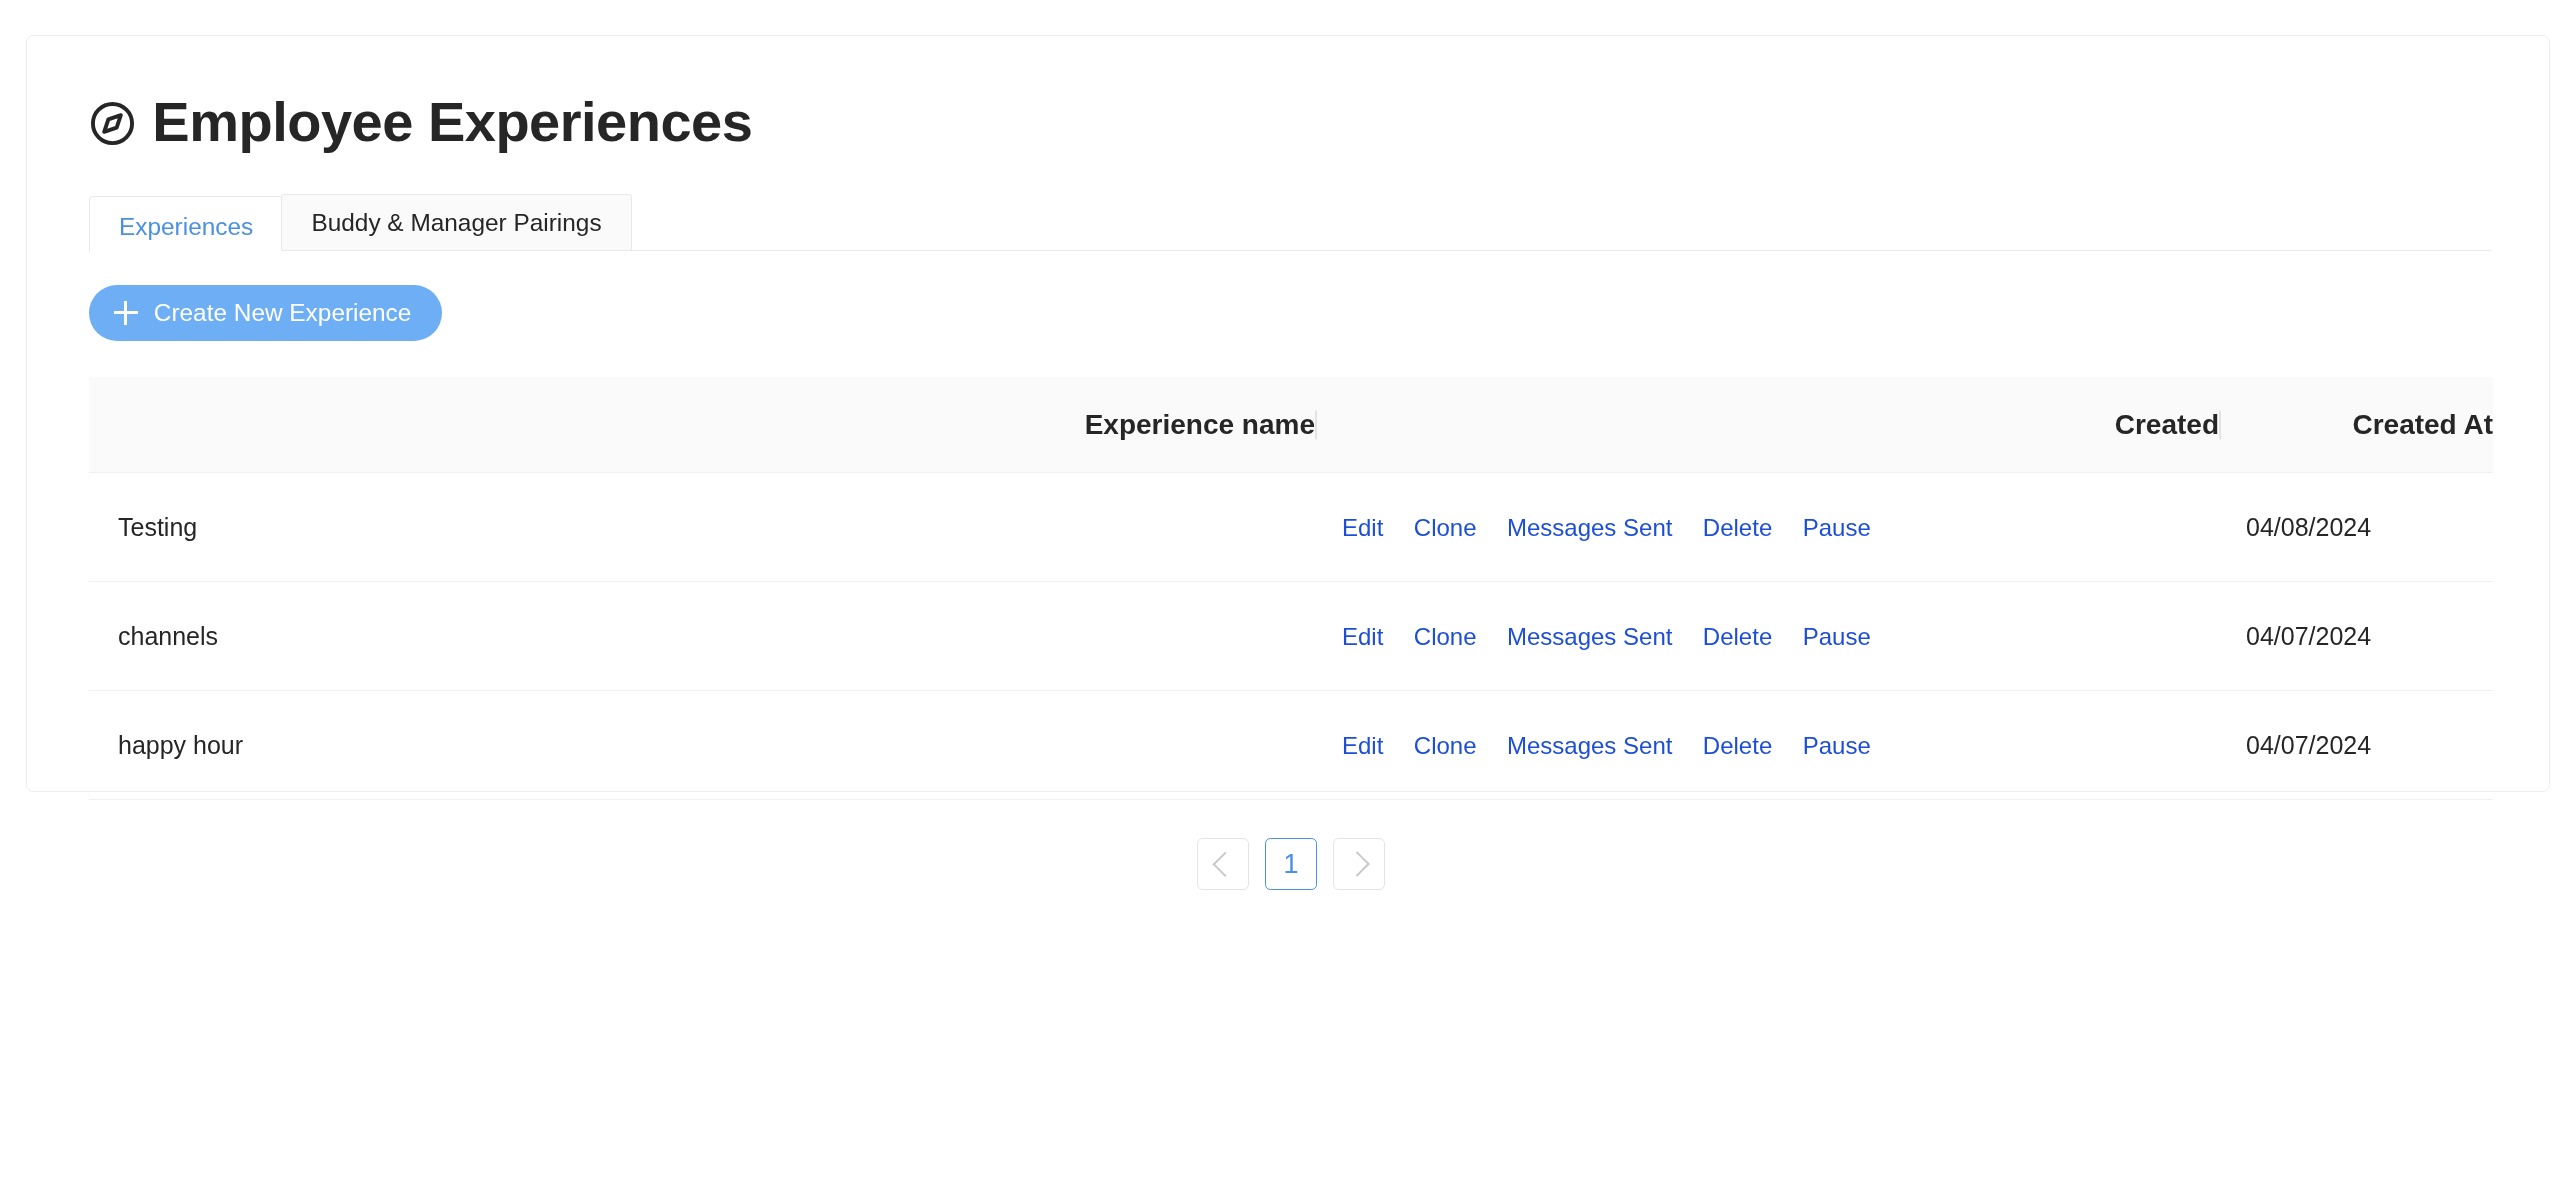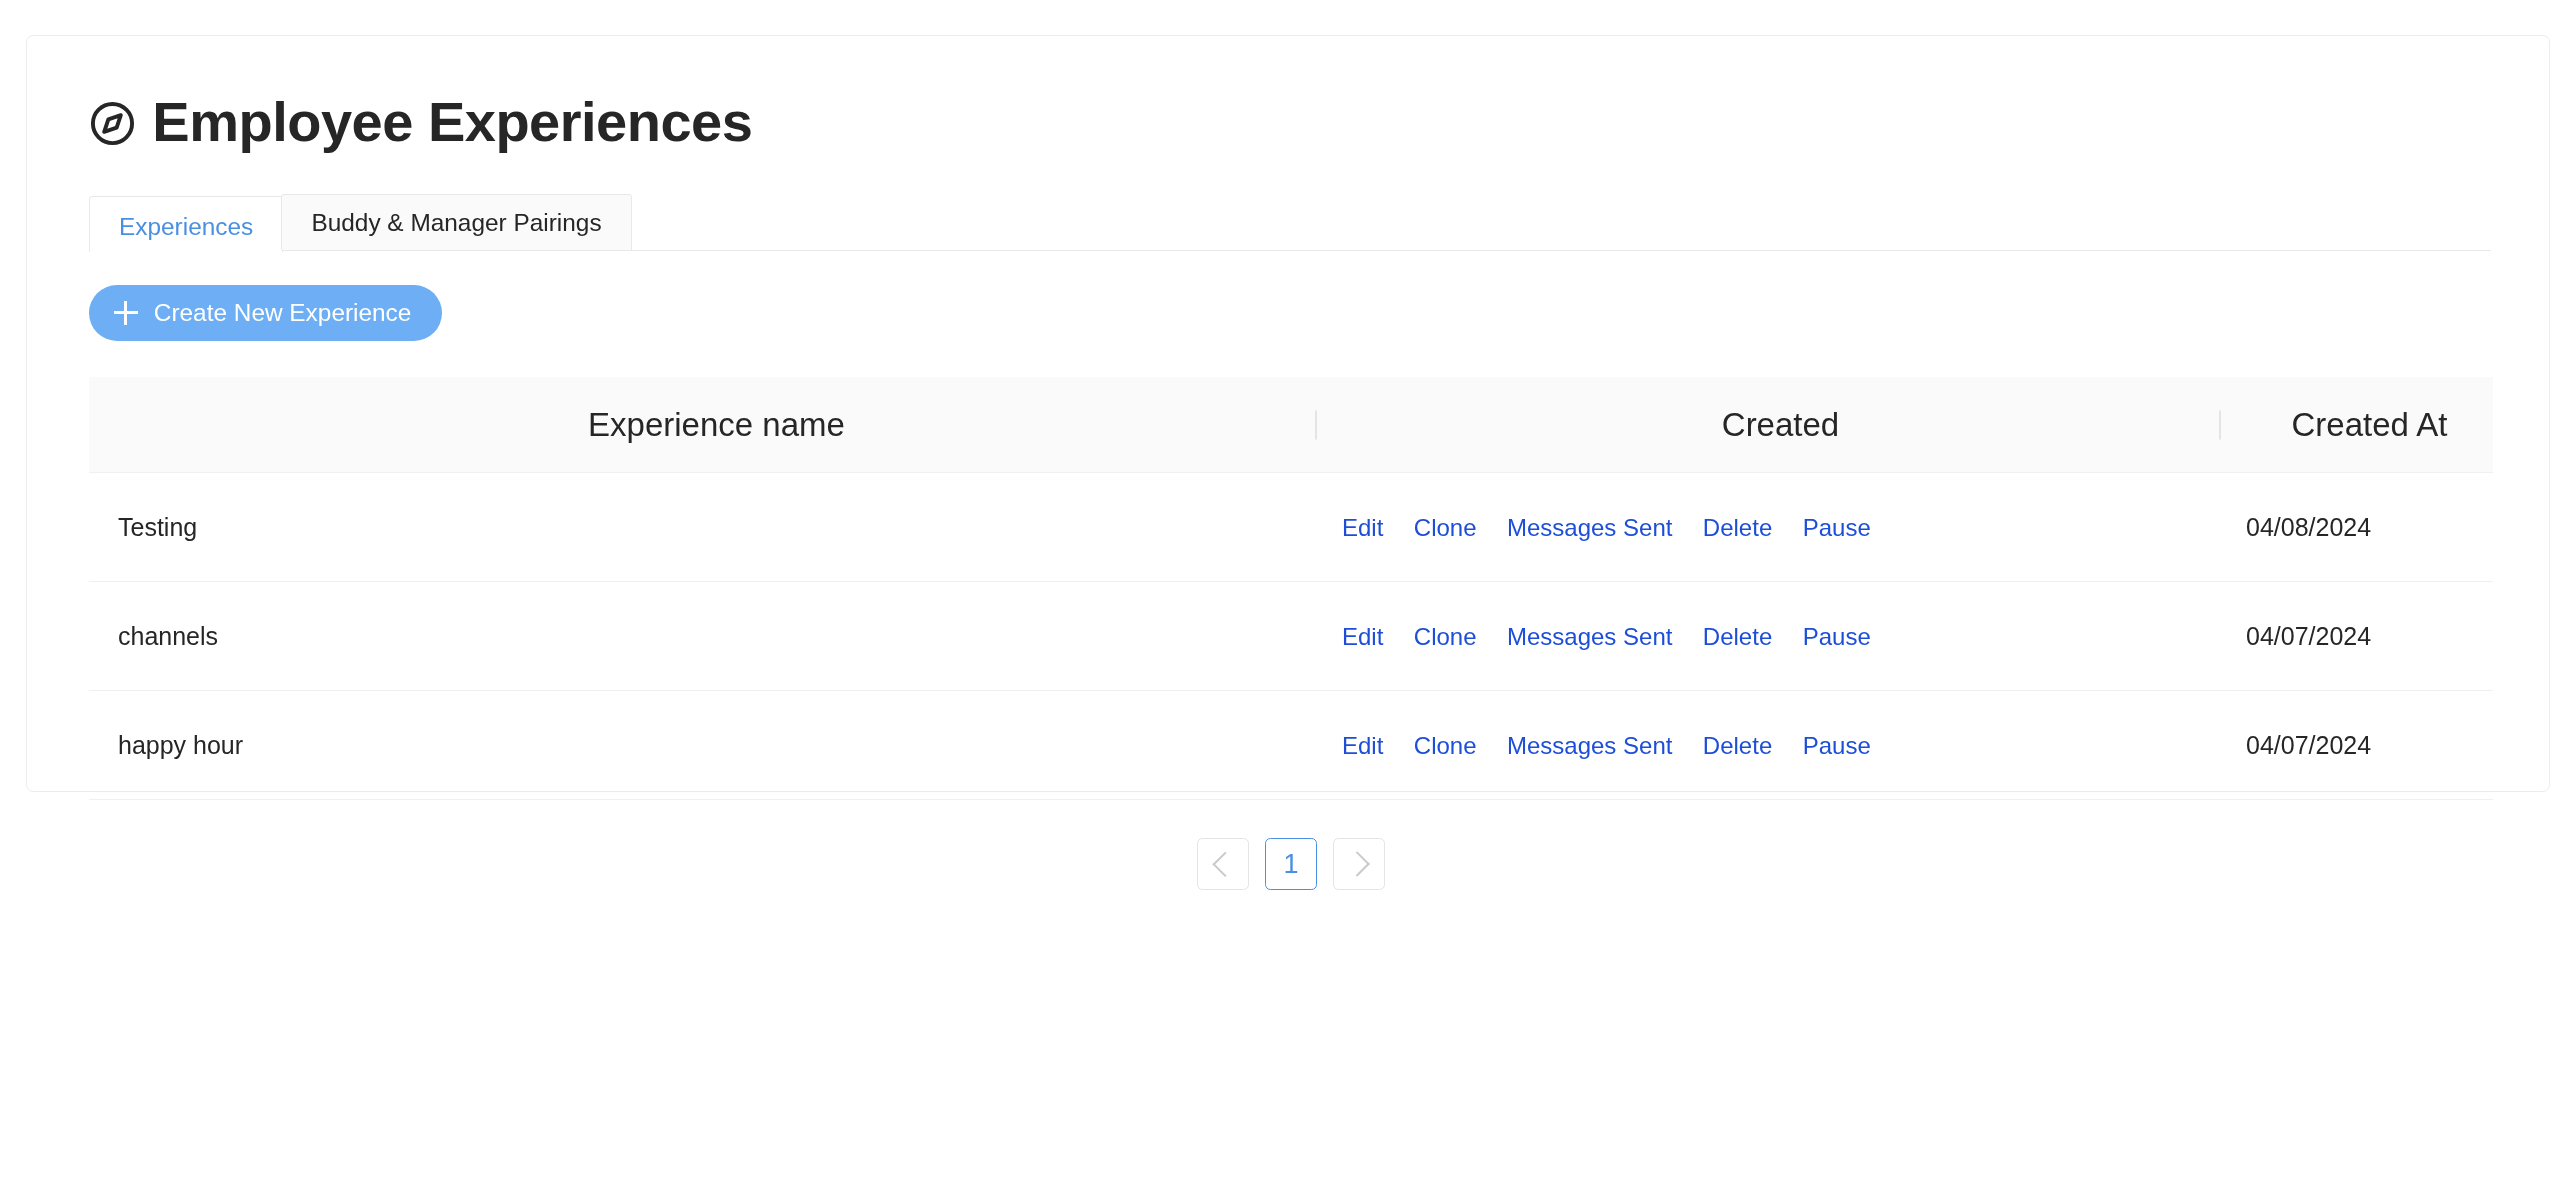--- a/index.html
+++ b/index.html
@@ -139,24 +139,24 @@
 
   
   .table {
     margin-top: 36px;
     width: 2404px;
     border-collapse: collapse;
     table-layout: fixed;
   }
   .table th {
     background: #fafafa;
-    font-size: 33px;
-    font-weight: normal;
-    color: #262626;
-    text-align: center;
+    font-size: 28px;
+    font-weight: bold;
+    color: #262626;
+    text-align: right;
     padding: 25px 0 25px 27px;
     height: 45px;
     position: relative;
     border-bottom: 1.8px solid #f0f0f0;
   }
   .table th .divider {
     position: absolute;
     left: 0;
     top: 50%;
     transform: translateY(-50%);

